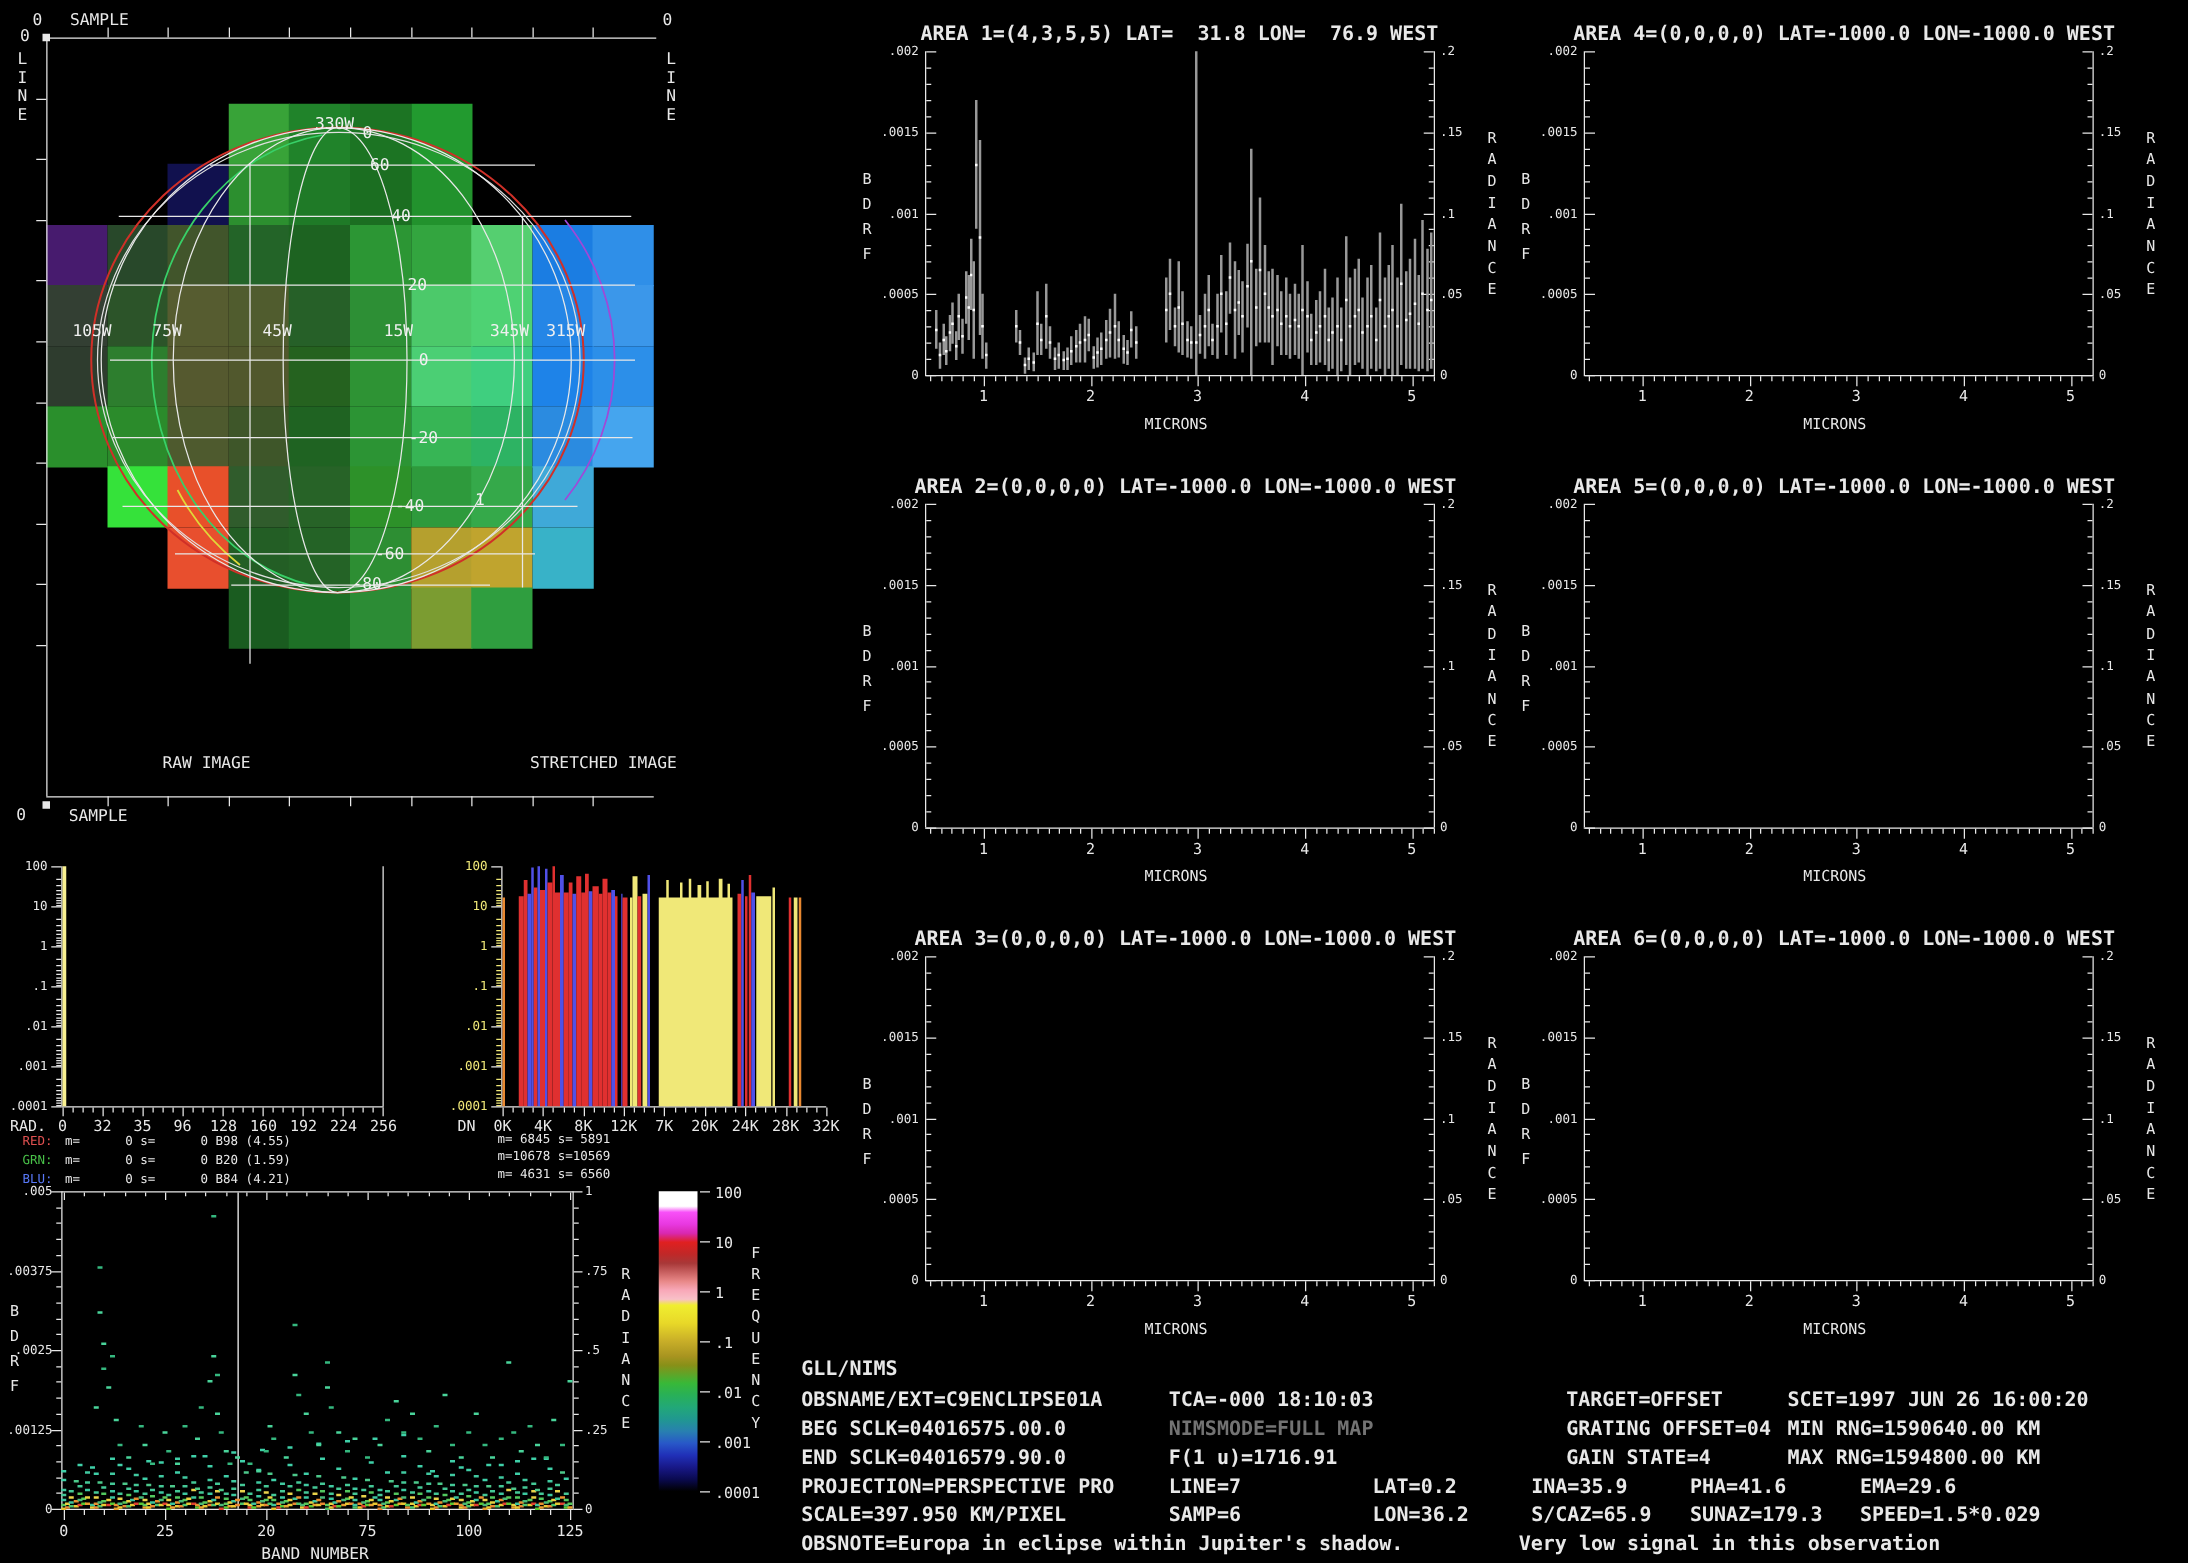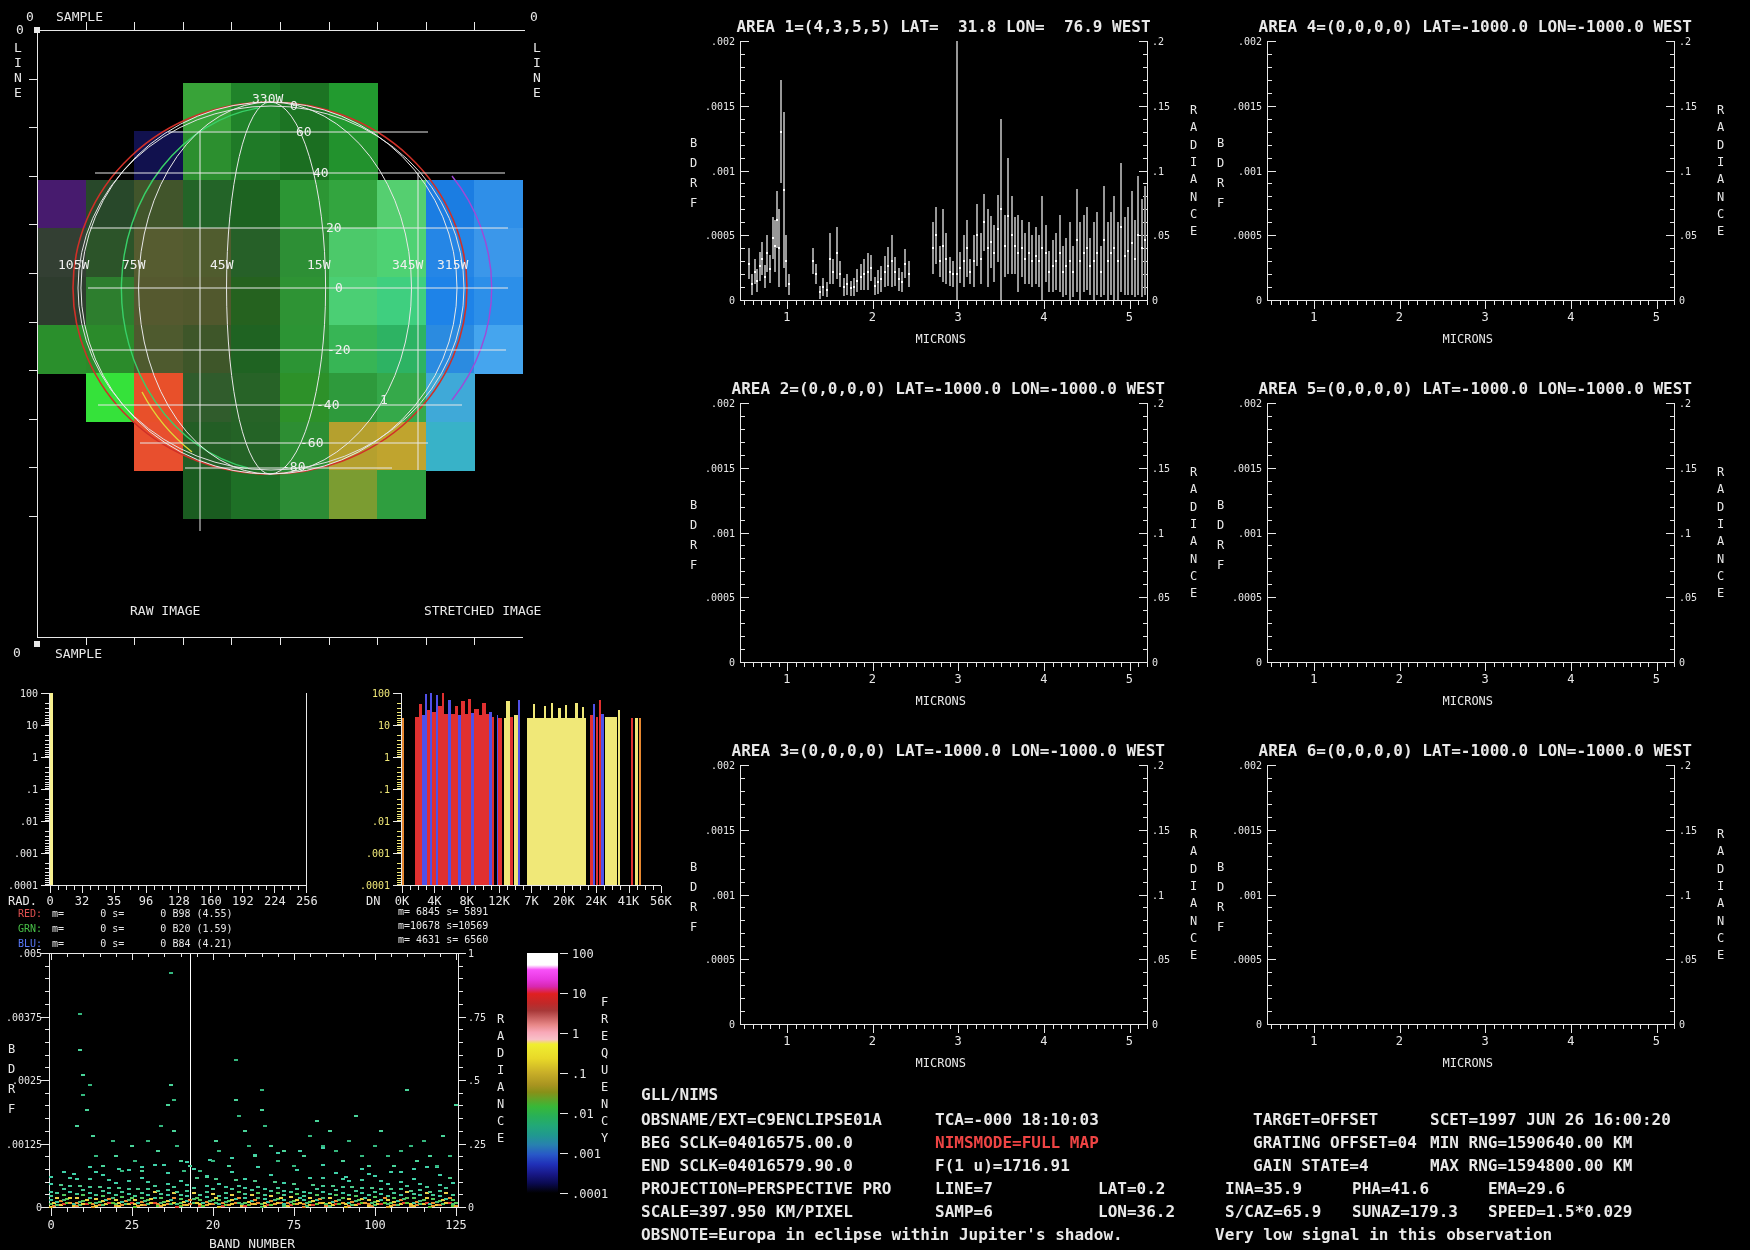--- a/index.html
+++ b/index.html
@@ -1349,22 +1349,22 @@
       <div class="abs" style="left: 644.7px; top: 886px; width: 1px; height: 4px; background: rgb(232, 232, 232);"></div>
       <div class="abs" style="left: 652.79px; top: 886px; width: 1px; height: 4px; background: rgb(232, 232, 232);"></div>
       <div class="abs" style="left: 660.88px; top: 886px; width: 1px; height: 7px; background: rgb(232, 232, 232);"></div>
       <div class="abs t12" style="left: 390px; top: 894px; width: 24px; text-align: center; color: rgb(232, 232, 232);">0K</div>
       <div class="abs t12" style="left: 422.36px; top: 894px; width: 24px; text-align: center; color: rgb(232, 232, 232);">4K</div>
       <div class="abs t12" style="left: 454.72px; top: 894px; width: 24px; text-align: center; color: rgb(232, 232, 232);">8K</div>
       <div class="abs t12" style="left: 487.08px; top: 894px; width: 24px; text-align: center; color: rgb(232, 232, 232);">12K</div>
       <div class="abs t12" style="left: 519.44px; top: 894px; width: 24px; text-align: center; color: rgb(232, 232, 232);">7K</div>
       <div class="abs t12" style="left: 551.8px; top: 894px; width: 24px; text-align: center; color: rgb(232, 232, 232);">20K</div>
       <div class="abs t12" style="left: 584.16px; top: 894px; width: 24px; text-align: center; color: rgb(232, 232, 232);">24K</div>
-      <div class="abs t12" style="left: 616.52px; top: 894px; width: 24px; text-align: center; color: rgb(232, 232, 232);">41K</div>
-      <div class="abs t12" style="left: 648.88px; top: 894px; width: 24px; text-align: center; color: rgb(232, 232, 232);">56K</div>
+      <div class="abs t12" style="left: 616.52px; top: 894px; width: 24px; text-align: center; color: rgb(232, 232, 232);">28K</div>
+      <div class="abs t12" style="left: 648.88px; top: 894px; width: 24px; text-align: center; color: rgb(232, 232, 232);">32K</div>
       <div class="abs t12" style="left: 366px; top: 894px; color: rgb(232, 232, 232);">DN</div>
       <div class="abs" style="left: 402px; top: 718.468px; width: 2.0225px; height: 166.532px; background: rgb(232, 136, 48);"></div>
       <div class="abs" style="left: 414.944px; top: 716.831px; width: 4.045px; height: 168.169px; background: rgb(224, 48, 48);"></div>
       <div class="abs" style="left: 418.989px; top: 704.097px; width: 3.236px; height: 180.903px; background: rgb(224, 48, 48);"></div>
       <div class="abs" style="left: 422.225px; top: 715.367px; width: 2.427px; height: 169.633px; background: rgb(80, 80, 232);"></div>
       <div class="abs" style="left: 424.652px; top: 693.713px; width: 2.427px; height: 191.287px; background: rgb(80, 80, 232);"></div>
       <div class="abs" style="left: 427.079px; top: 709.732px; width: 3.236px; height: 175.268px; background: rgb(224, 48, 48);"></div>
       <div class="abs" style="left: 430.315px; top: 693px; width: 2.0225px; height: 192px; background: rgb(80, 80, 232);"></div>
       <div class="abs" style="left: 432.337px; top: 712.266px; width: 3.6405px; height: 172.734px; background: rgb(224, 48, 48);"></div>
       <div class="abs" style="left: 435.978px; top: 695.259px; width: 2.427px; height: 189.741px; background: rgb(80, 80, 232);"></div>
@@ -2112,21 +2112,21 @@
       <div class="abs t12" style="left: 601px; top: 1114px; color: rgb(232, 232, 232);">C</div>
       <div class="abs t12" style="left: 601px; top: 1131px; color: rgb(232, 232, 232);">Y</div>
     </div>
   <div id="info-panel" class="abs" style="left:0;top:0;">
       <div class="abs t16" style="left: 641px; top: 1085px; color: rgb(232, 232, 232);">GLL/NIMS</div>
       <div class="abs t16" style="left: 641px; top: 1110px; color: rgb(232, 232, 232);">OBSNAME/EXT=C9ENCLIPSE01A</div>
       <div class="abs t16" style="left: 935px; top: 1110px; color: rgb(232, 232, 232);">TCA=-000 18:10:03</div>
       <div class="abs t16" style="left: 1253px; top: 1110px; color: rgb(232, 232, 232);">TARGET=OFFSET</div>
       <div class="abs t16" style="left: 1430px; top: 1110px; color: rgb(232, 232, 232);">SCET=1997 JUN 26 16:00:20</div>
       <div class="abs t16" style="left: 641px; top: 1133px; color: rgb(232, 232, 232);">BEG SCLK=04016575.00.0</div>
-      <div class="abs t16" style="left: 935px; top: 1133px; color: #ef4444;">NIMSMODE=FULL MAP</div>
+      <div class="abs t16" style="left: 935px; top: 1133px; color: #737373;">NIMSMODE=FULL MAP</div>
       <div class="abs t16" style="left: 1253px; top: 1133px; color: rgb(232, 232, 232);">GRATING OFFSET=04</div>
       <div class="abs t16" style="left: 1430px; top: 1133px; color: rgb(232, 232, 232);">MIN RNG=1590640.00 KM</div>
       <div class="abs t16" style="left: 641px; top: 1156px; color: rgb(232, 232, 232);">END SCLK=04016579.90.0</div>
       <div class="abs t16" style="left: 935px; top: 1156px; color: rgb(232, 232, 232);">F(1 u)=1716.91</div>
       <div class="abs t16" style="left: 1253px; top: 1156px; color: rgb(232, 232, 232);">GAIN STATE=4</div>
       <div class="abs t16" style="left: 1430px; top: 1156px; color: rgb(232, 232, 232);">MAX RNG=1594800.00 KM</div>
       <div class="abs t16" style="left: 641px; top: 1179px; color: rgb(232, 232, 232);">PROJECTION=PERSPECTIVE PRO</div>
       <div class="abs t16" style="left: 935px; top: 1179px; color: rgb(232, 232, 232);">LINE=7</div>
       <div class="abs t16" style="left: 1098px; top: 1179px; color: rgb(232, 232, 232);">LAT=0.2</div>
       <div class="abs t16" style="left: 1225px; top: 1179px; color: rgb(232, 232, 232);">INA=35.9</div>

